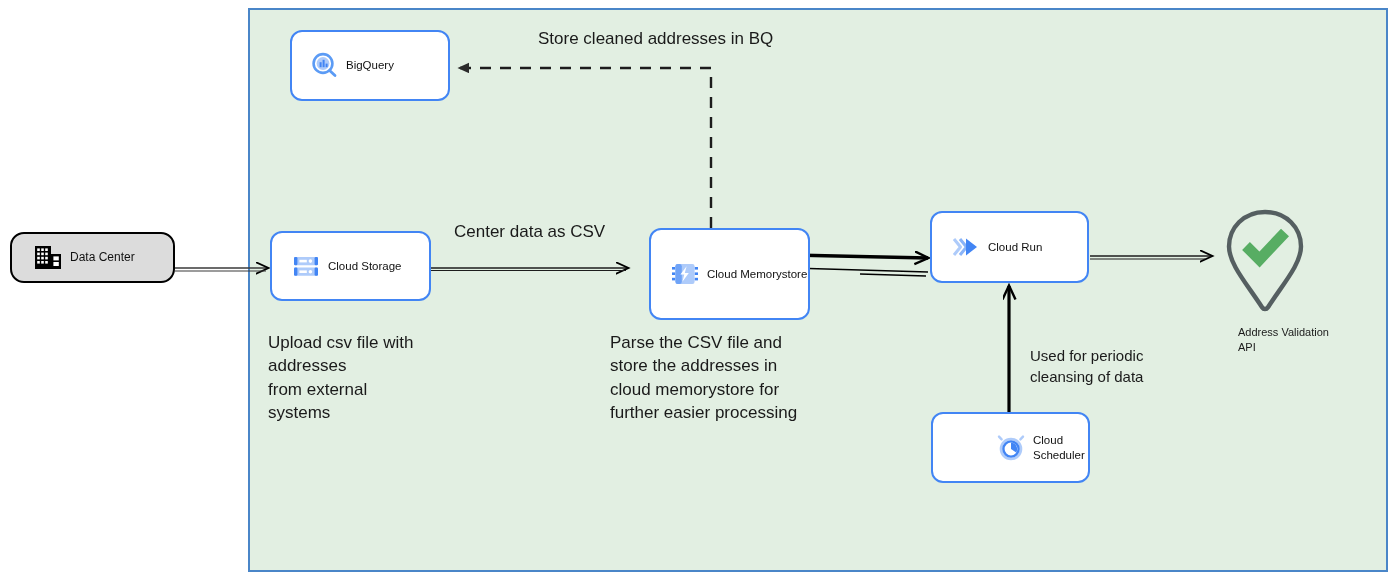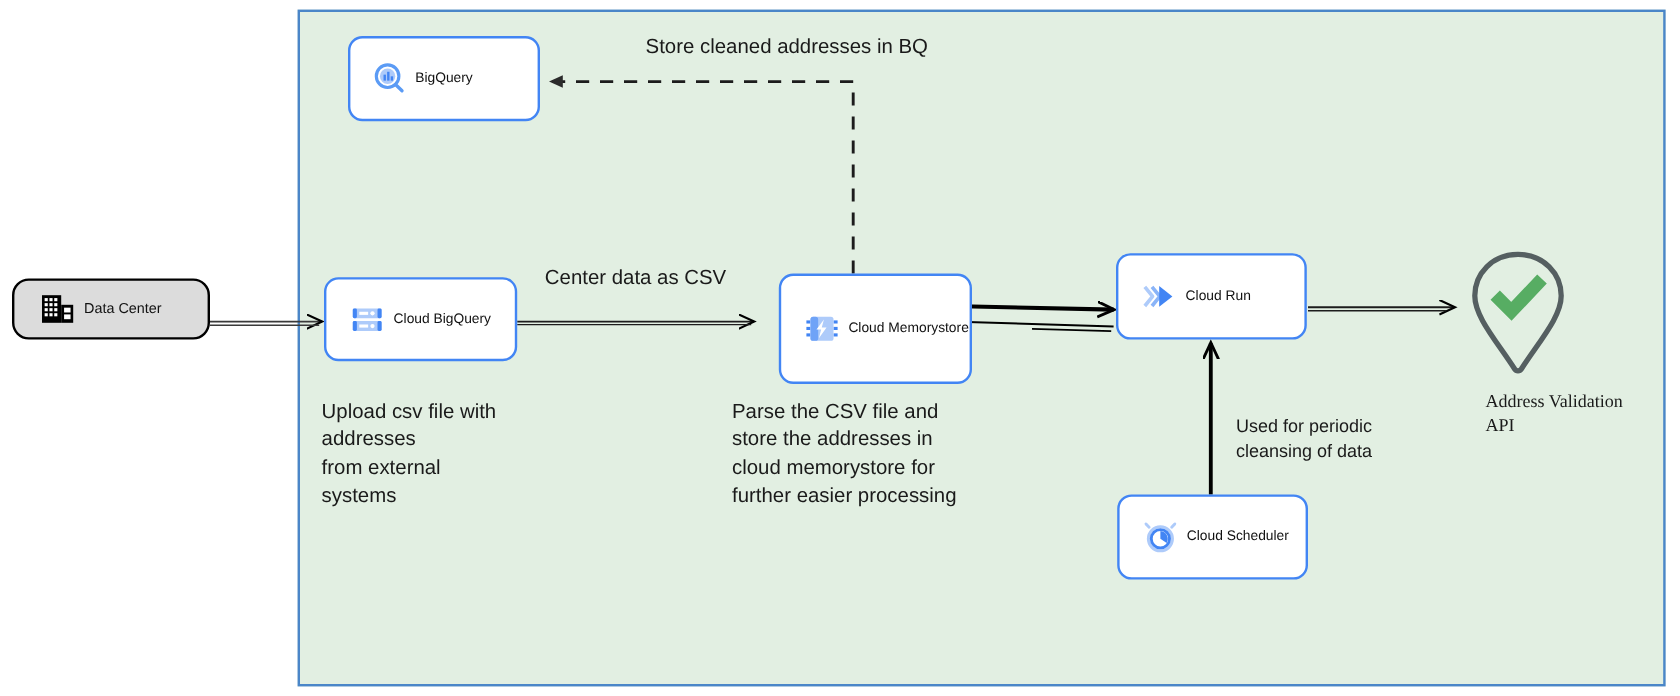--- a/index.html
+++ b/index.html
@@ -20,21 +20,21 @@
   .node-ico{flex:0 0 auto;display:flex;align-items:center;justify-content:center;}
   .node-lbl{font-size:11.5px;line-height:1.22;color:#111;}
   .node.onprem .node-lbl{font-size:12px;}
 
   
   .txt{position:absolute;font-size:17px;line-height:1.38;color:#1a1a1a;white-space:pre-wrap;}
   .txt.small{font-size:15px;}
   .txt.edge{font-size:17px;}
 
   
-  .ext-cap{position:absolute;font-size:15px;line-height:1.35;color:#1a1a1a;font-family:Liberation Serif, serif;}
+  .ext-cap{position:absolute;font-size:11px;line-height:1.35;color:#1a1a1a;}
 </style>
 </head>
 <body>
 
 <div id="canvas">
 
   <div class="gcp-zone"></div>
 
   <svg class="layer" viewBox="0 0 1400 580" xmlns="http://www.w3.org/2000/svg">
     <defs>
@@ -127,21 +127,21 @@
         <rect x="4" y="7" width="3.4" height="8.2" rx="1.2" fill="#4285f4"></rect>
         <rect x="4" y="17.6" width="3.4" height="8.2" rx="1.2" fill="#4285f4"></rect>
         <rect x="24.6" y="7" width="3.4" height="8.2" rx="1.2" fill="#4285f4"></rect>
         <rect x="24.6" y="17.6" width="3.4" height="8.2" rx="1.2" fill="#4285f4"></rect>
         <rect x="9.4" y="9.8" width="7.4" height="2.6" fill="#fff"></rect>
         <rect x="9.4" y="20.4" width="7.4" height="2.6" fill="#fff"></rect>
         <circle cx="20.4" cy="11.1" r="1.8" fill="#fff"></circle>
         <circle cx="20.4" cy="21.7" r="1.8" fill="#fff"></circle>
       </svg>
     </span>
-    <span class="node-lbl">Cloud BigQuery</span>
+    <span class="node-lbl">Cloud Storage</span>
   </div>
 
   <div class="node gcloud" style="left:649px;top:228px;width:161px;height:92px;">
     <span class="node-ico" style="width:44px;margin-left:12px;">
       <svg width="32" height="32" viewBox="0 0 32 32">
         <g fill="#4285f4">
           <rect x="3" y="9" width="3.4" height="2.6"></rect>
             <rect x="3" y="14.4" width="3.4" height="2.6"></rect>
             <rect x="3" y="19.8" width="3.4" height="2.6"></rect>
           <rect x="25.6" y="9" width="3.4" height="2.6"></rect>
@@ -161,21 +161,21 @@
     <span class="node-ico" style="width:44px;margin-left:12px;">
       <svg width="34" height="32" viewBox="0 0 34 32">
         <path d="M5 8 L11.5 16 L5 24" fill="none" stroke="#aecbfa" stroke-width="3" stroke-linejoin="round"></path>
         <path d="M11 8 L17.5 16 L11 24" fill="none" stroke="#8ab4f8" stroke-width="3" stroke-linejoin="round"></path>
         <path d="M17 7.4 L28 16 L17 24.6 Z" fill="#4285f4"></path>
       </svg>
     </span>
     <span class="node-lbl">Cloud Run</span>
   </div>
 
-  <div class="node gcloud" style="left:931px;top:412px;width:159px;height:71px;">
+  <div class="node gcloud" style="left:931px;top:412px;width:159px;height:71px;padding-left:44px;">
     <span class="node-ico" style="width:44px;margin-left:12px;">
       <svg width="32" height="32" viewBox="0 0 32 32">
         <path d="M6.6 7.4 L4 4.6" stroke="#aecbfa" stroke-width="2.4" stroke-linecap="round"></path>
         <path d="M25.4 7.4 L28 4.6" stroke="#aecbfa" stroke-width="2.4" stroke-linecap="round"></path>
         <circle cx="16" cy="17" r="10" fill="none" stroke="#aecbfa" stroke-width="2.6"></circle>
         <circle cx="16" cy="17" r="7.6" fill="none" stroke="#4285f4" stroke-width="2.4"></circle>
         <path d="M16 17 L16 10.4 A6.6 6.6 0 0 1 21.2 20.4 Z" fill="#4285f4"></path>
       </svg>
     </span>
     <span class="node-lbl">Cloud Scheduler</span>

